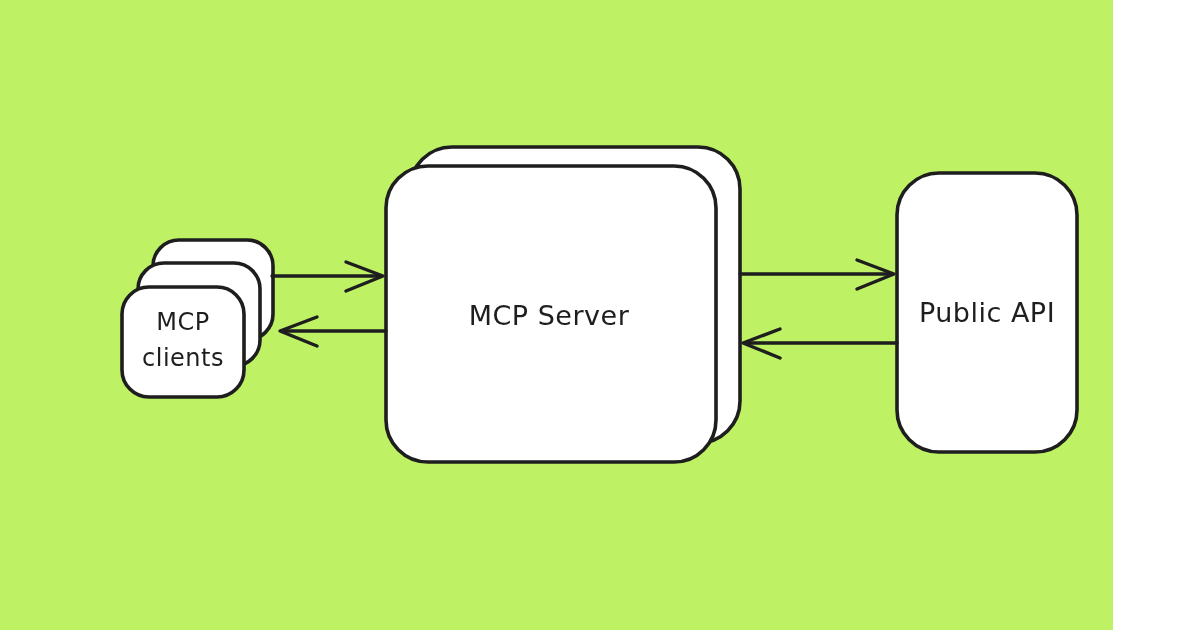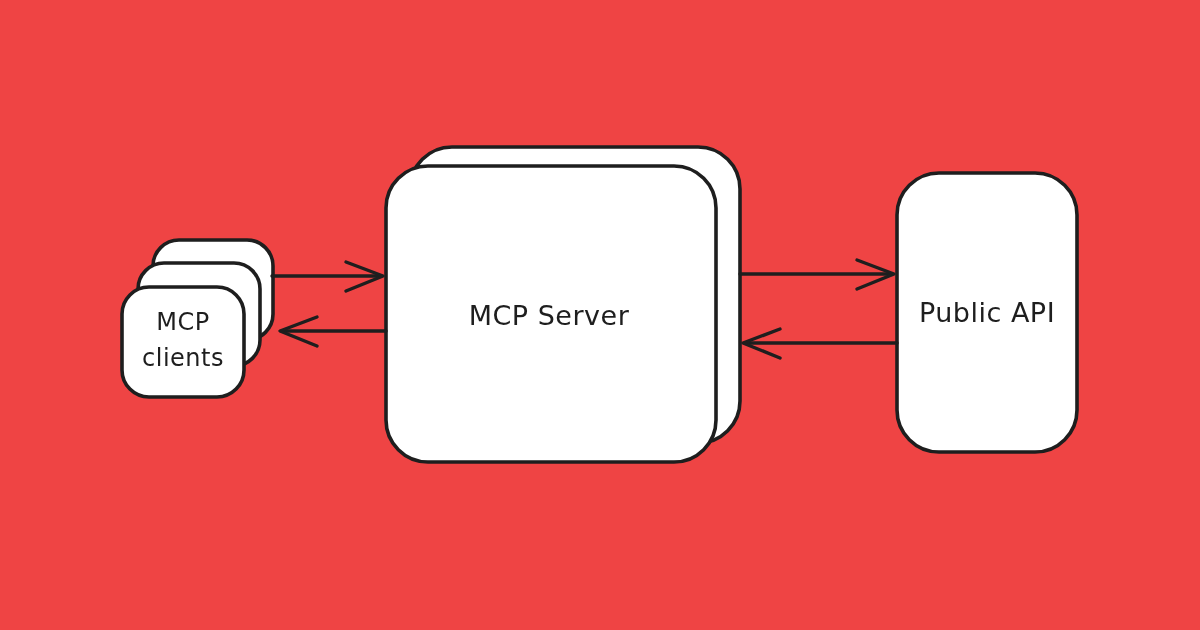--- a/index.html
+++ b/index.html
@@ -2,23 +2,23 @@
 <html><head>
 <meta charset="utf-8">
 <style>
   html, body {
     margin: 0;
     padding: 0;
     background: #ffffff;
   }
   .canvas {
     position: relative;
-    width: 1200px;
+    width: 1113px;
     height: 630px;
-    background: #ef4444;
+    background: #bef264;
     overflow: hidden;
   }
   svg {
     display: block;
   }
   .node-box {
     fill: #ffffff;
     stroke: #1e1e1e;
     stroke-width: 3.6;
   }

